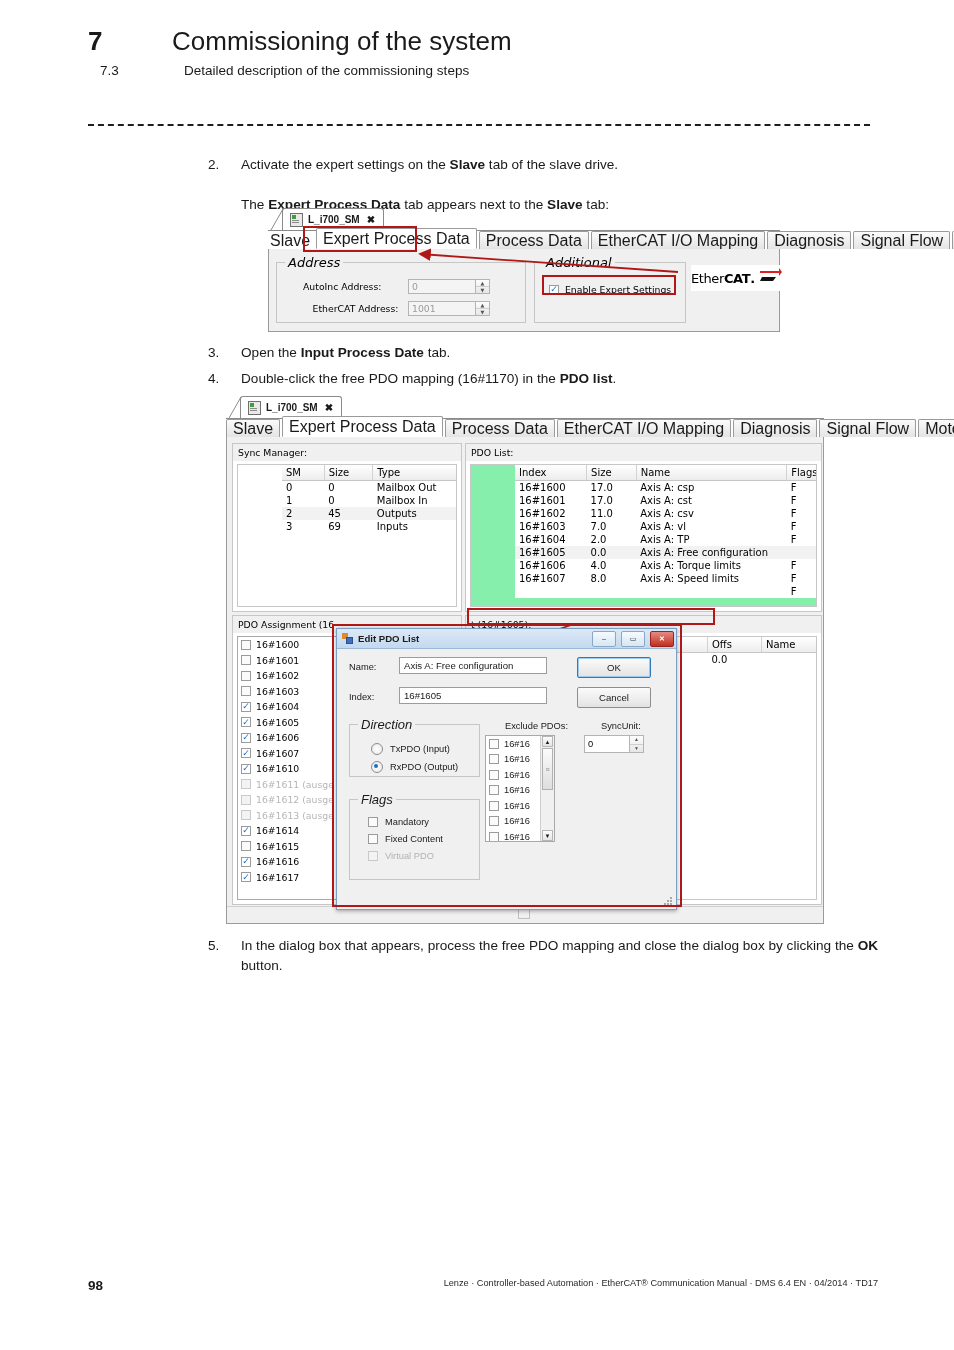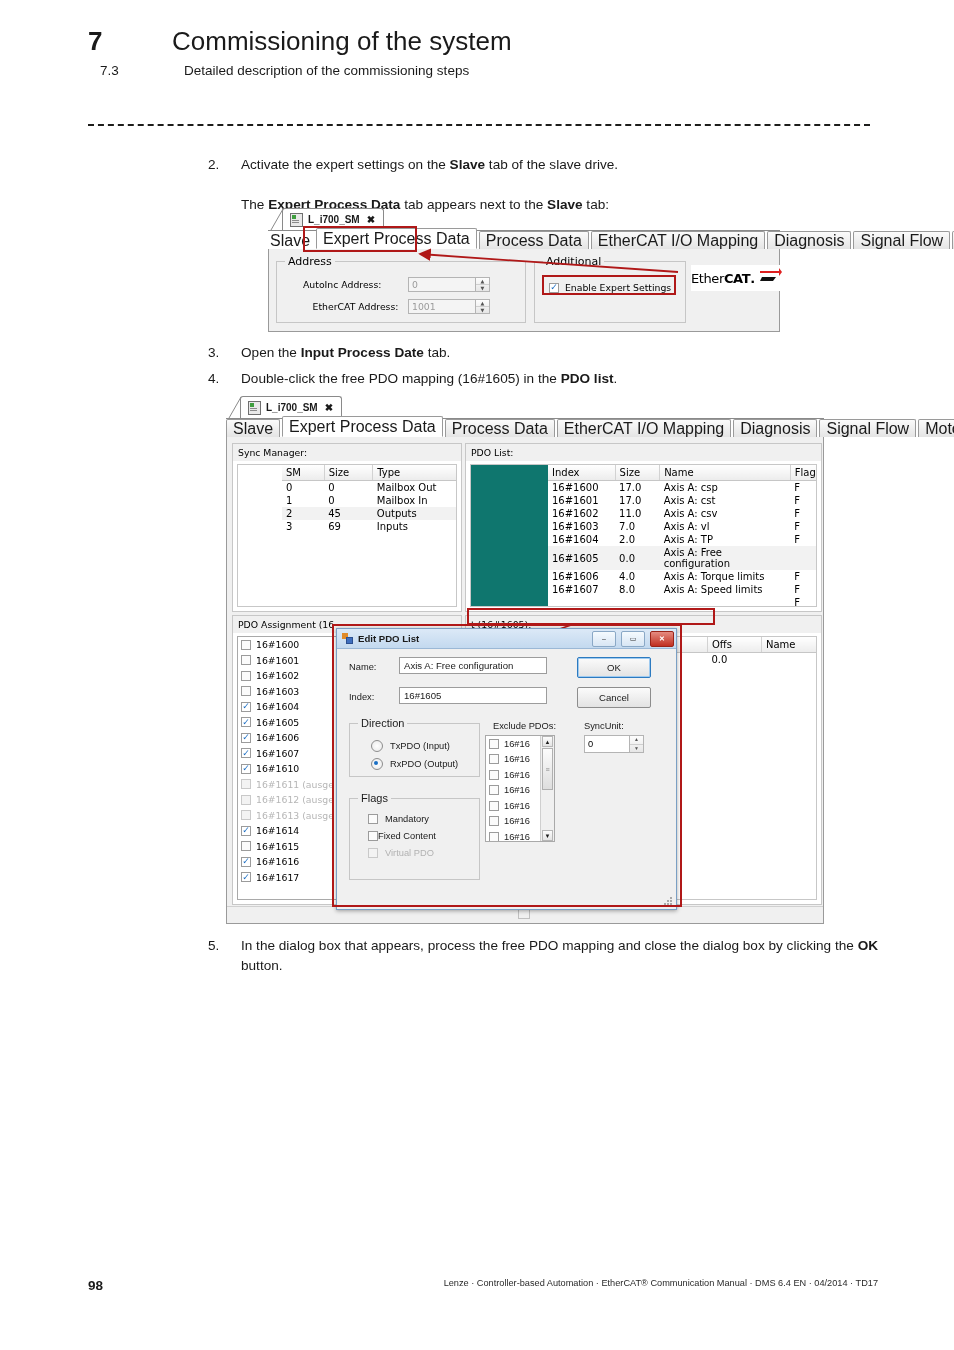--- a/index.html
+++ b/index.html
@@ -62,21 +62,21 @@
   }
   .tabrow .tab.plain{background:none;border:none;padding:0 4px 0 2px;}
   .tabrow .tab.active{
     height:19px;background:#fff;border-bottom:1px solid #fff;font-weight:400;
   }
 
   fieldset.grp{
     border:1px solid #c6c6c6;margin:0;padding:6px 8px 8px 8px;
     background:#f0f0f0;box-sizing:border-box;
   }
-  fieldset.grp > legend{padding:0 3px;font-size:11px;}
+  fieldset.grp > legend{padding:0 3px;font-size:13px;font-style:italic;}
 
   .lbl{font-size:9.3px;}
   .spinbox{
     display:inline-flex;align-items:stretch;height:15px;width:82px;
     border:1px solid #b4b4b4;background:#f4f4f4;box-sizing:border-box;
   }
   .spinbox .val{flex:1;padding:0 3px;color:#9b9b9b;display:flex;align-items:center;font-size:9.3px;}
   .spinbox.enabled .val{color:#000;}
   .spin-btns{width:13px;border-left:1px solid #b4b4b4;display:flex;flex-direction:column;background:linear-gradient(#fdfdfd,#e6e6e6);}
   .spin-btns span{flex:1;display:flex;align-items:center;justify-content:center;font-size:5px;color:#555;line-height:1;}
@@ -266,21 +266,21 @@
     <path d="M410 64 L152 46" stroke="#b01818" stroke-width="1.8" fill="none" marker-end="url(#ah1)"></path>
   </svg>
 </div>
 
 <div class="step" style="left:208px;top:343px;">
   <span class="num">3.</span>
   <span class="txt"><span>Open the </span><b>Input Process Date</b><span> tab.</span></span>
 </div>
 <div class="step" style="left:208px;top:369px;">
   <span class="num">4.</span>
-  <span class="txt"><span>Double-click the free PDO mapping (16#1605) in the </span><b>PDO list</b><span>.</span></span>
+  <span class="txt"><span>Double-click the free PDO mapping (16#1170) in the </span><b>PDO list</b><span>.</span></span>
 </div>
 
 <div id="figure2" style="position:absolute;left:226px;top:396px;width:598px;height:528px;">
 
   <div class="doc-tab-strip" style="border-bottom:1px solid #8a8a8a;">
     <div class="doc-tab">
       <svg class="slash" viewBox="0 0 14 21">
         <path d="M13 0 L1 21" stroke="#8a8a8a" stroke-width="1" fill="none"></path>
       </svg>
       <span class="modicon"></span>
@@ -339,21 +339,21 @@
                 <td>Inputs</td>
                 <td></td>
               </tr>
             </tbody>
         </table>
       </div>
     </div>
 
     <div style="position:absolute;left:238px;top:6px;width:355px;height:167px;border:1px solid #c7c7c7;background:#fff;">
       <div style="padding:3px 5px;font-size:9.3px;background:#f0f0f0;">PDO List:</div>
-      <div style="position:absolute;left:4px;top:20px;right:4px;bottom:4px;border:1px solid #c7c7c7;background:#0f766e;overflow:hidden;padding-left:33px;">
+      <div style="position:absolute;left:4px;top:20px;right:4px;bottom:4px;border:1px solid #c7c7c7;background:#86efac;overflow:hidden;">
         <table class="gtable">
           <thead>
               <tr>
             <th style="width:66px;">Index</th>
             <th style="width:44px;">Size</th>
             <th style="width:155px;">Name</th>
             <th style="width:42px;">Flags</th>
             <th>SM</th>
           </tr>
             </thead>
@@ -560,32 +560,32 @@
     </div>
   </fieldset>
 
   <fieldset class="grp" style="position:absolute;left:12px;top:163px;width:131px;height:88px;">
     <legend>Flags</legend>
     <div id="flags-list" style="margin:4px 0 0 10px;">
         <div style="display: flex; align-items: center; gap: 7px; margin-bottom: 7px;">
           <span class="cb off"></span>
           <span class="lbl">Mandatory</span>
         </div>
-        <div style="display: flex; align-items: center; margin-bottom: 7px;">
+        <div style="display: flex; align-items: center; gap: 7px; margin-bottom: 7px;">
           <span class="cb off"></span>
           <span class="lbl">Fixed Content</span>
         </div>
         <div style="display: flex; align-items: center; gap: 7px; margin-bottom: 7px;">
           <span class="cb dim"></span>
           <span class="lbl" style="color: rgb(178, 178, 178);">Virtual PDO</span>
         </div>
       </div>
   </fieldset>
 
-  <div class="lbl" style="position:absolute;left:156px;top:92px;">Exclude PDOs:</div>
+  <div class="lbl" style="position:absolute;left:168px;top:92px;">Exclude PDOs:</div>
   <div class="listbox" style="position:absolute;left:148px;top:106px;width:70px;height:107px;display:flex;">
     <div id="exclude-items" style="flex:1;">
         <div class="li">
           <span class="cb off"></span>
           <span>16#16</span>
         </div>
         <div class="li">
           <span class="cb off"></span>
           <span>16#16</span>
         </div>
@@ -611,21 +611,21 @@
         </div>
       </div>
     <div class="scrollbar">
       <div class="sb-arrow">▲</div>
       <div class="sb-thumb">≡</div>
       <div class="sb-track"></div>
       <div class="sb-arrow">▼</div>
     </div>
   </div>
 
-  <div class="lbl" style="position:absolute;left:247px;top:92px;">SyncUnit:</div>
+  <div class="lbl" style="position:absolute;left:264px;top:92px;">SyncUnit:</div>
   <div class="spinbox enabled" style="position:absolute;left:247px;top:106px;width:60px;height:18px;background:#fff;">
     <span class="val">0</span>
     <span class="spin-btns">
         <span>▲</span>
         <span>▼</span>
       </span>
   </div>
 
   <svg style="position:absolute;right:3px;bottom:3px;" width="10" height="10">
     <g fill="#a8a8a8">

